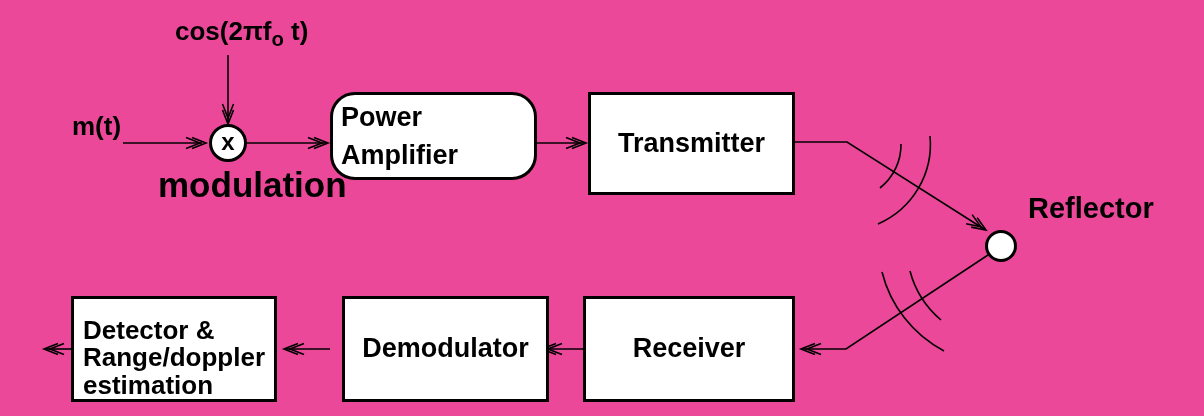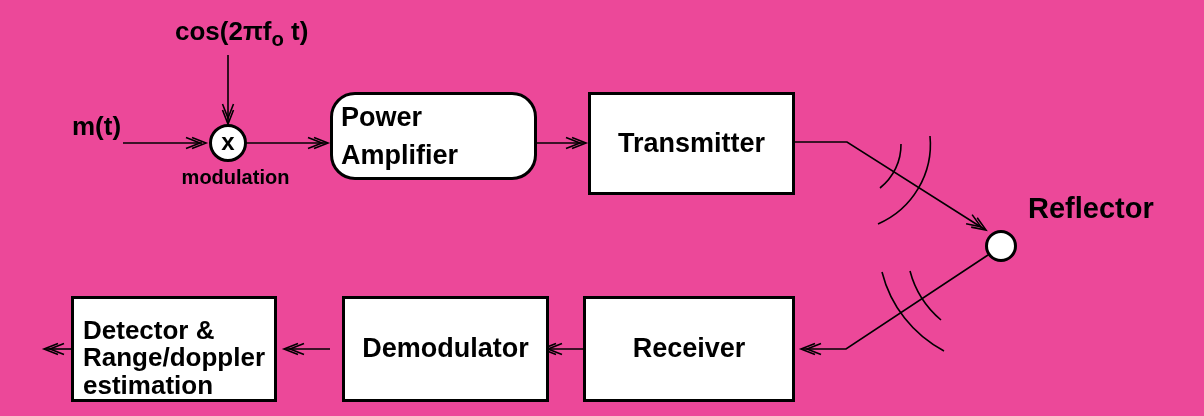--- a/index.html
+++ b/index.html
@@ -45,21 +45,21 @@
     line-height: 1.05;
     white-space: nowrap;
   }
   #block-power-amplifier { left: 330px; top: 92px;  width: 207px; height: 88px; padding-left: 8px; line-height: 1.42; border-radius: 25px; }
   #block-transmitter     { left: 588px; top: 92px;  width: 207px; height: 103px; }
   #block-detector        { left: 71px;  top: 296px; width: 206px; height: 106px; padding-left: 9px; font-size: 26px; line-height: 1.05; align-items: flex-end; }
   #block-demodulator     { left: 342px; top: 296px; width: 207px; height: 106px; }
   #block-receiver        { left: 583px; top: 296px; width: 212px; height: 106px; }
   #label-carrier    { left: 175px; top: 18px; }
   #label-message    { left: 60px;  top: 113px; margin-left: 12px; }
-  #label-modulation { left: 158px; top: 167px; width: 155px; text-align: center; font-size: 20px; }
+  #label-modulation { left: 158px; top: 167px; width: 155px; text-align: center; font-size: 35px; }
   #label-medium     { left: 845px; top: 225px; }
   #label-reflector  { left: 1028px; top: 193px; font-size: 29px; }
   #multiplier-symbol {
     left: 214px; top: 129px; width: 28px;
     text-align: center; font-size: 24px;
   }
   .subscript {
     font-size: 0.78em;
     position: relative;
     top: 0.28em;

